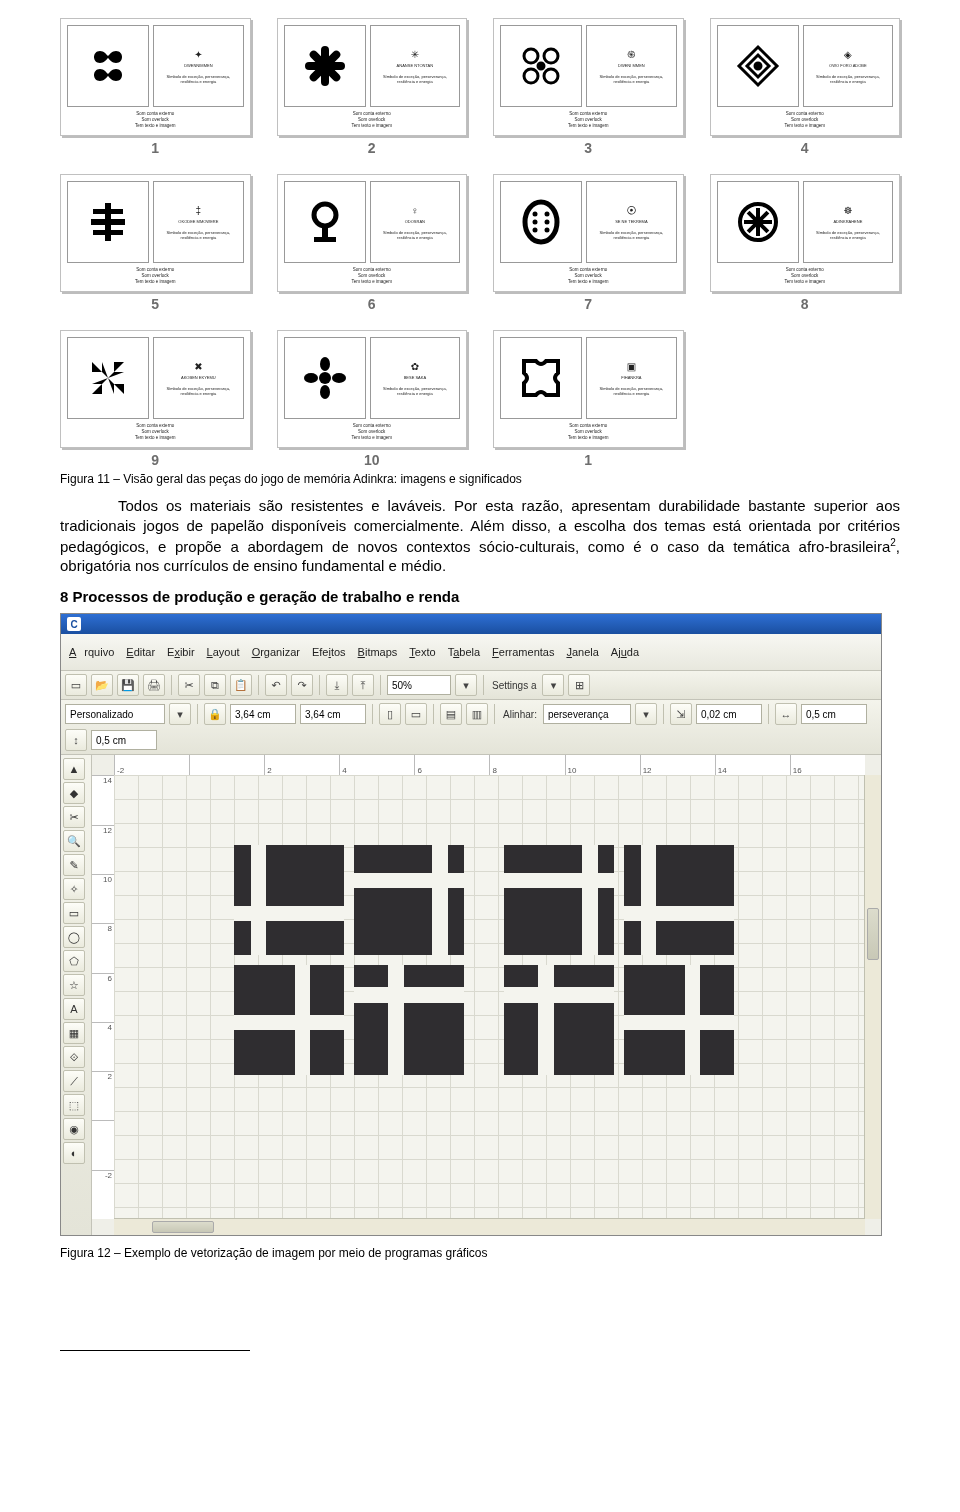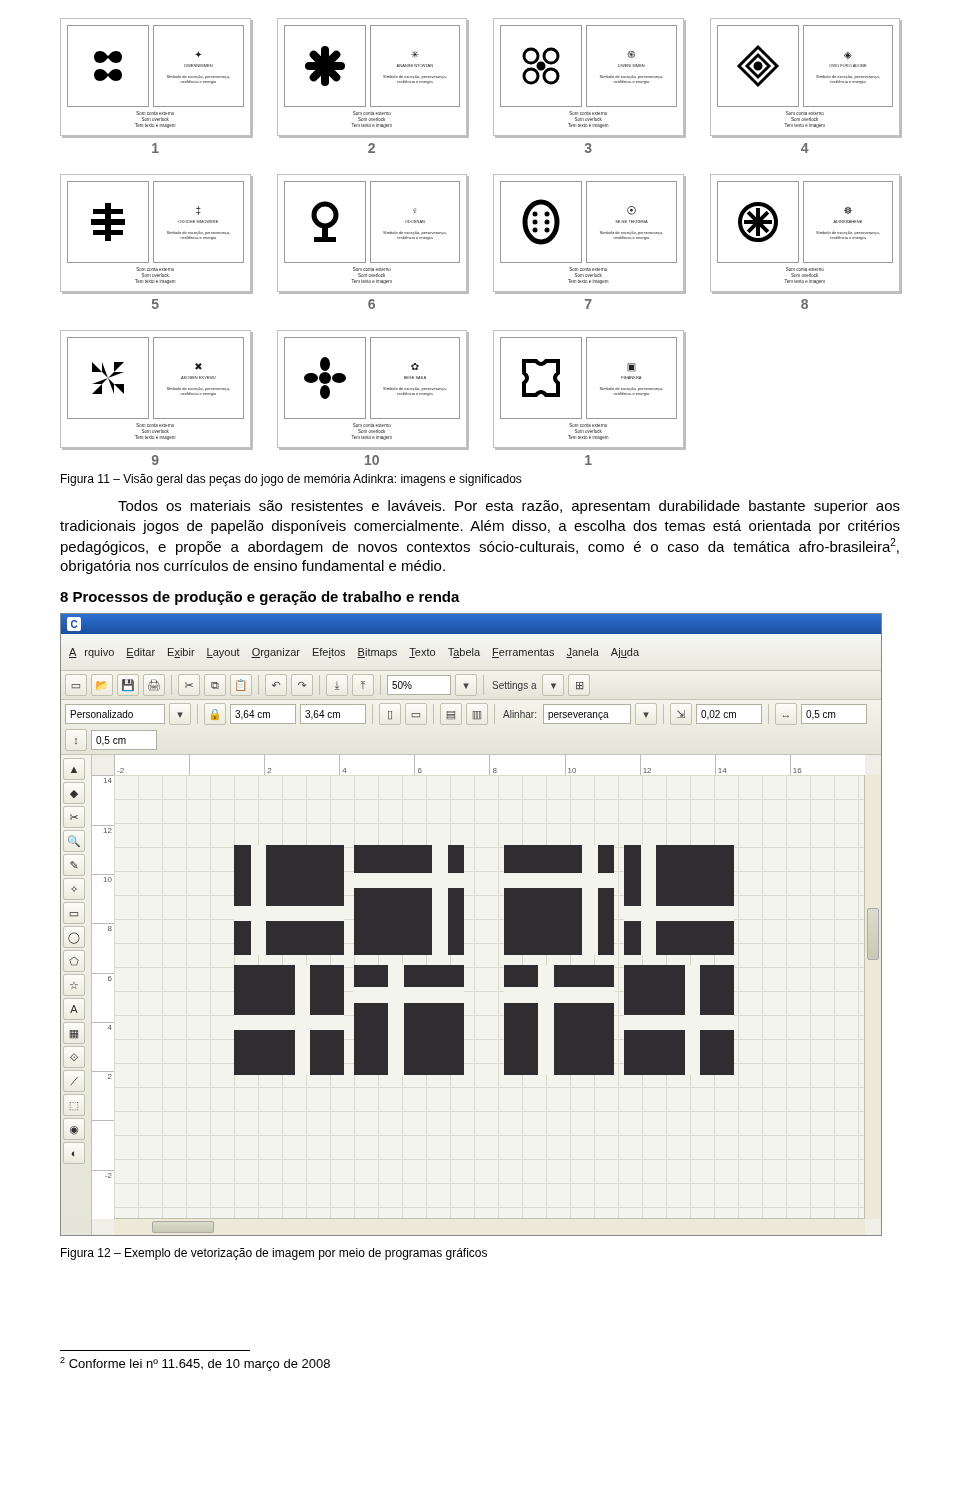--- a/index.html
+++ b/index.html
@@ -714,17 +714,14 @@
         <div class="scroll-h">
             <div class="scroll-thumb-h"></div>
           </div>
       </div>
     </div>
   </div>
 
   <div class="fig-caption" style="margin-top:10px">Figura 12 – Exemplo de vetorização de imagem por meio de programas gráficos</div>
 
   <hr class="footnote-sep">
-  <div class="footnote">
-    <sup>2</sup><span> Conforme lei nº 11.645, de 10 março de 2008</span>
-  </div>
 
 </div>
 
 </body></html>

